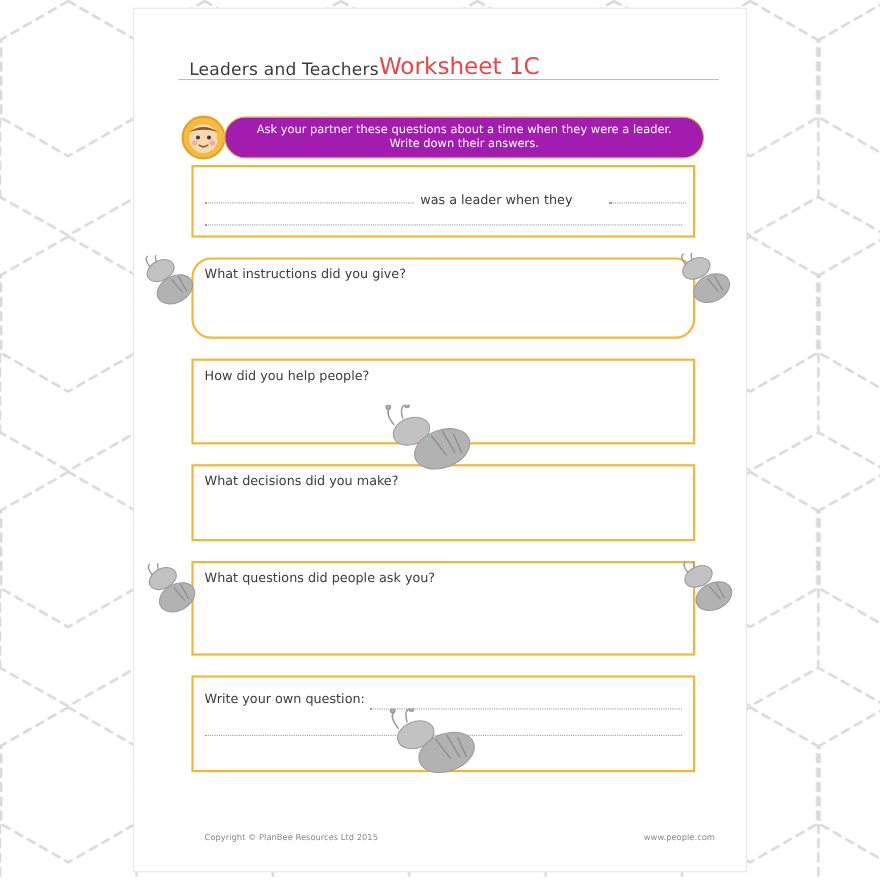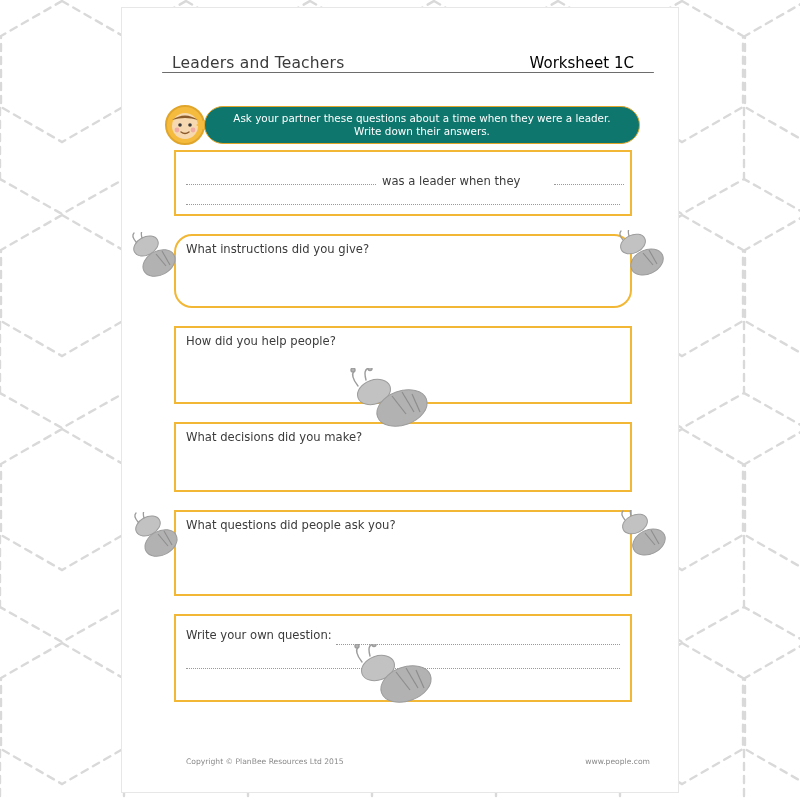--- a/index.html
+++ b/index.html
@@ -40,32 +40,31 @@
     padding: 0;
   }
   
   .hdr {
     position: absolute;
     left: 50px;
     top: 30px;
     width: 462px;
     height: 34px;
     display: flex;
-    justify-content: space-between;
     align-items: flex-end;
     font-family: "DejaVu Sans", sans-serif;
   }
   .hdr-title {
     font-size: 15.5px;
     color: #3b3b3b;
     letter-spacing: 0.2px;
   }
   .hdr-right {
-    font-size: 15px;
-    color: #000000;
+    font-size: 21px;
+    color: #ef4444;
   }
   .hdr-rule {
     position: absolute;
     left: 40px;
     top: 64px;
     width: 492px;
     height: 0;
     border-top: 1.4px solid #6d6d6d;
     border-radius: 2px;
   }
@@ -114,21 +113,21 @@
     top: 0px;
     width: 42px;
     height: 42px;
   }
   .bubble {
     position: absolute;
     left: 40px;
     top: 2px;
     width: 436px;
     height: 38px;
-    background: #0f766e;
+    background: #a21caf;
     border: 1.6px solid #e0a52b;
     border-radius: 19px;
     display: flex;
     align-items: center;
     justify-content: center;
     text-align: center;
     padding: 0 14px;
     box-sizing: border-box;
   }
   .bubble-text {

